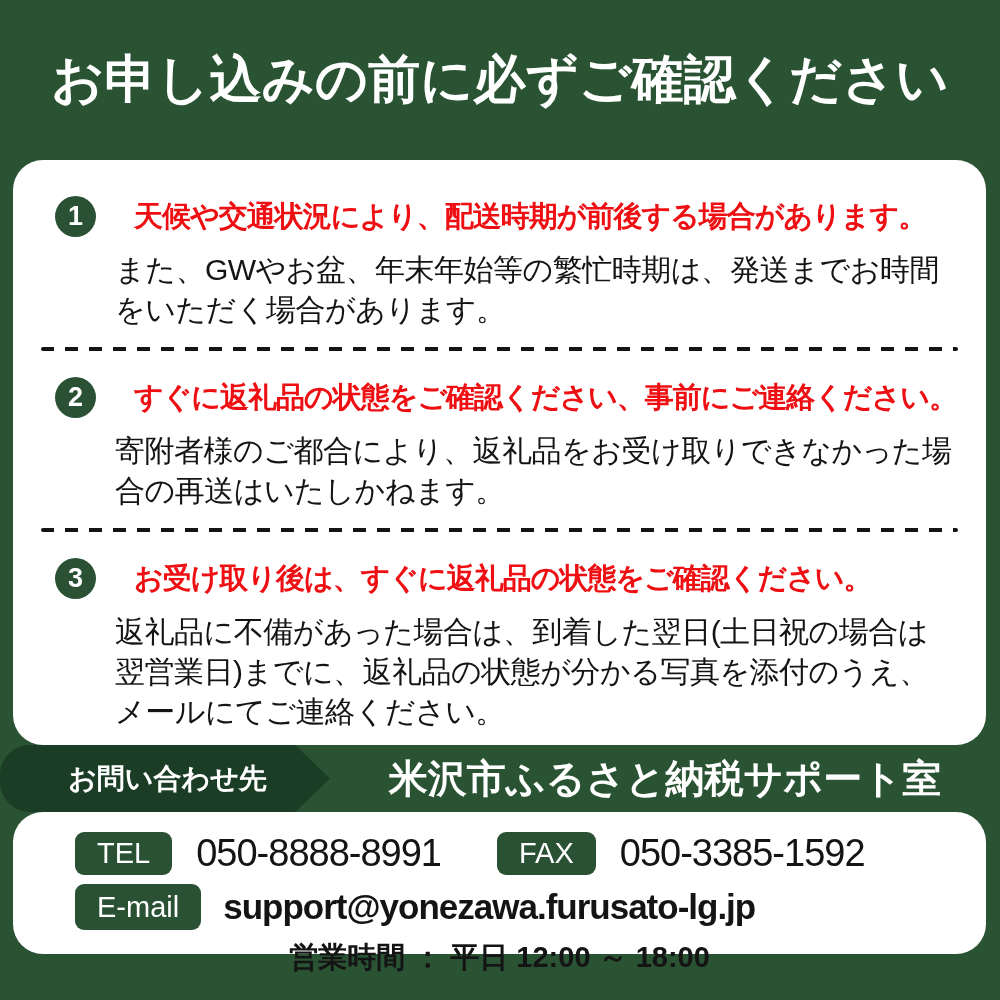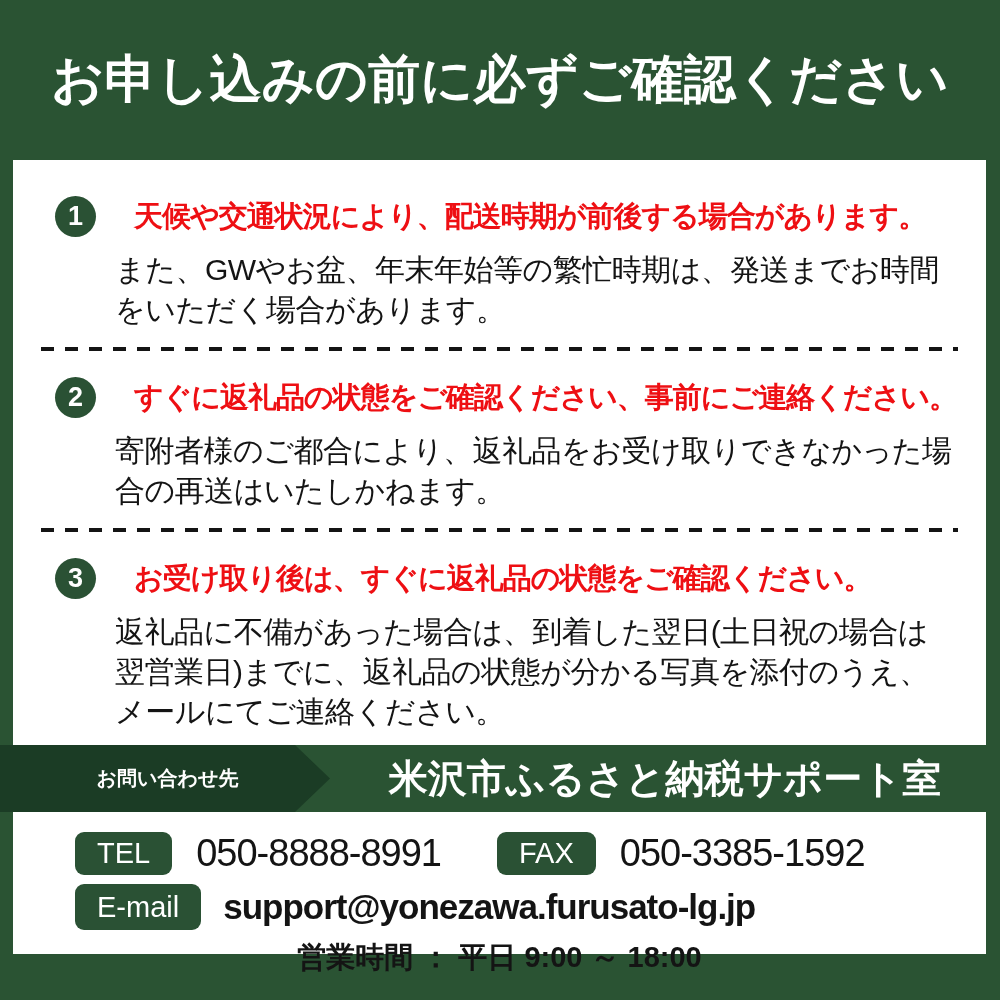--- a/index.html
+++ b/index.html
@@ -1,15 +1,15 @@
 <!DOCTYPE html>
 <html style="--page-green: #2a5333; --chevron-green: #1b3c25; --badge-green: #2a5134; --alert-red: #ee0f13; --text-black: #141414; --white: #ffffff;"><head>
 <meta charset="utf-8">
 <style>
-  * { margin: 0; padding: 0; box-sizing: border-box; }
+  * { margin: 0; padding: 0; box-sizing: border-box; border-radius: 30px; }
   html, body { width: 1000px; height: 1000px; }
   body {
     position: relative;
     background: var(--page-green, #2a5333);
     font-family: "Liberation Sans", "DejaVu Sans", sans-serif;
     overflow: hidden;
   }
 
   
   .header {
@@ -60,21 +60,21 @@
     display: flex; align-items: stretch;
   }
   .contact-chevron {
     flex: 0 0 330px;
     background: var(--chevron-green, #1b3c25);
     clip-path: polygon(0 0, calc(100% - 35px) 0, 100% 50%, calc(100% - 35px) 100%, 0 100%);
     display: flex; align-items: center; justify-content: center;
     padding-left: 45px; padding-right: 40px;
   }
   .contact-chevron .label {
-    color: var(--white, #fff); font-size: 20px; font-weight: bold; white-space: nowrap;
+    color: var(--white, #fff); font-size: 28px; font-weight: bold; white-space: nowrap;
   }
   .contact-office {
     flex: 1; display: flex; align-items: center; justify-content: center;
   }
   .contact-office .name {
     color: var(--white, #fff); font-size: 39px; font-weight: bold; white-space: nowrap;
   }
 
   
   .contact-panel {
@@ -170,15 +170,15 @@
     <div class="contact-number">050-8888-8991</div>
     <div class="pill fax-group">FAX</div>
     <div class="contact-number">050-3385-1592</div>
   </div>
 
   <div class="contact-row row-email">
     <div class="pill pill-email">E-mail</div>
     <div class="email-address">support@yonezawa.furusato-lg.jp</div>
   </div>
 
-  <div class="hours-row">営業時間 ： 平日 9:00 ～ 18:00</div>
+  <div class="hours-row">営業時間 ： 平日 12:00 ～ 18:00</div>
 
 </div>
 
 </body></html>

